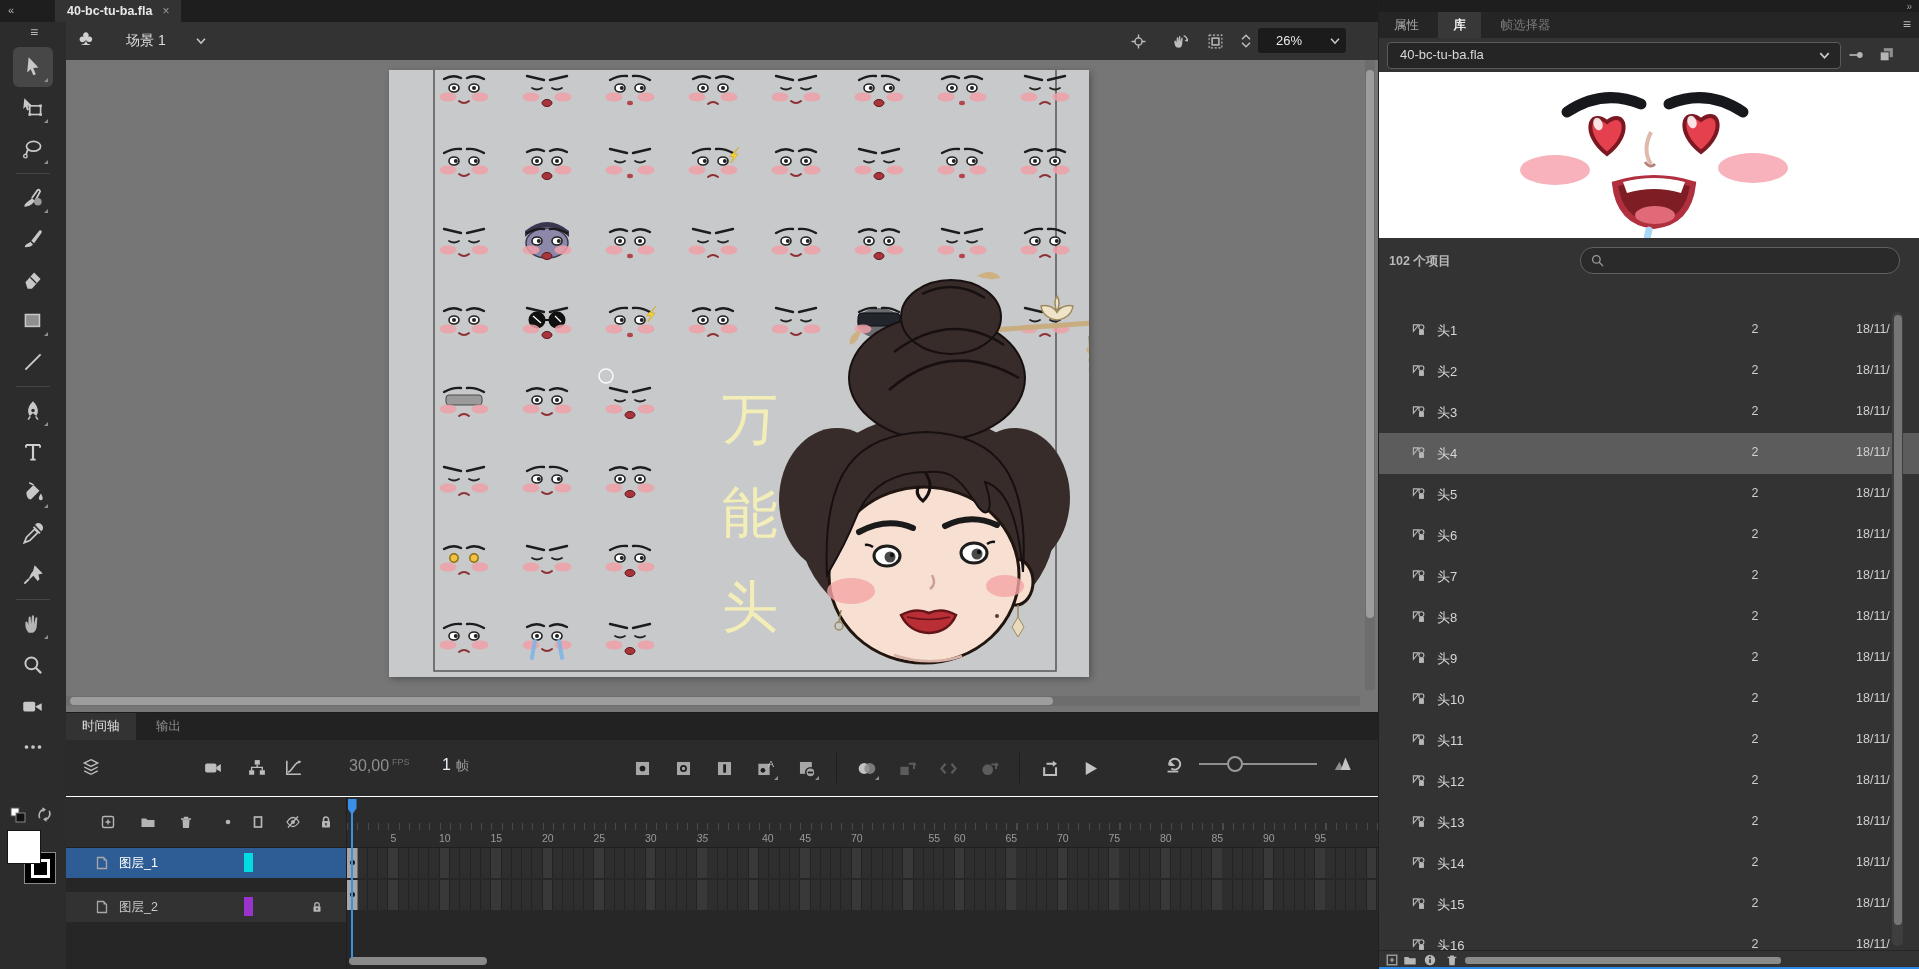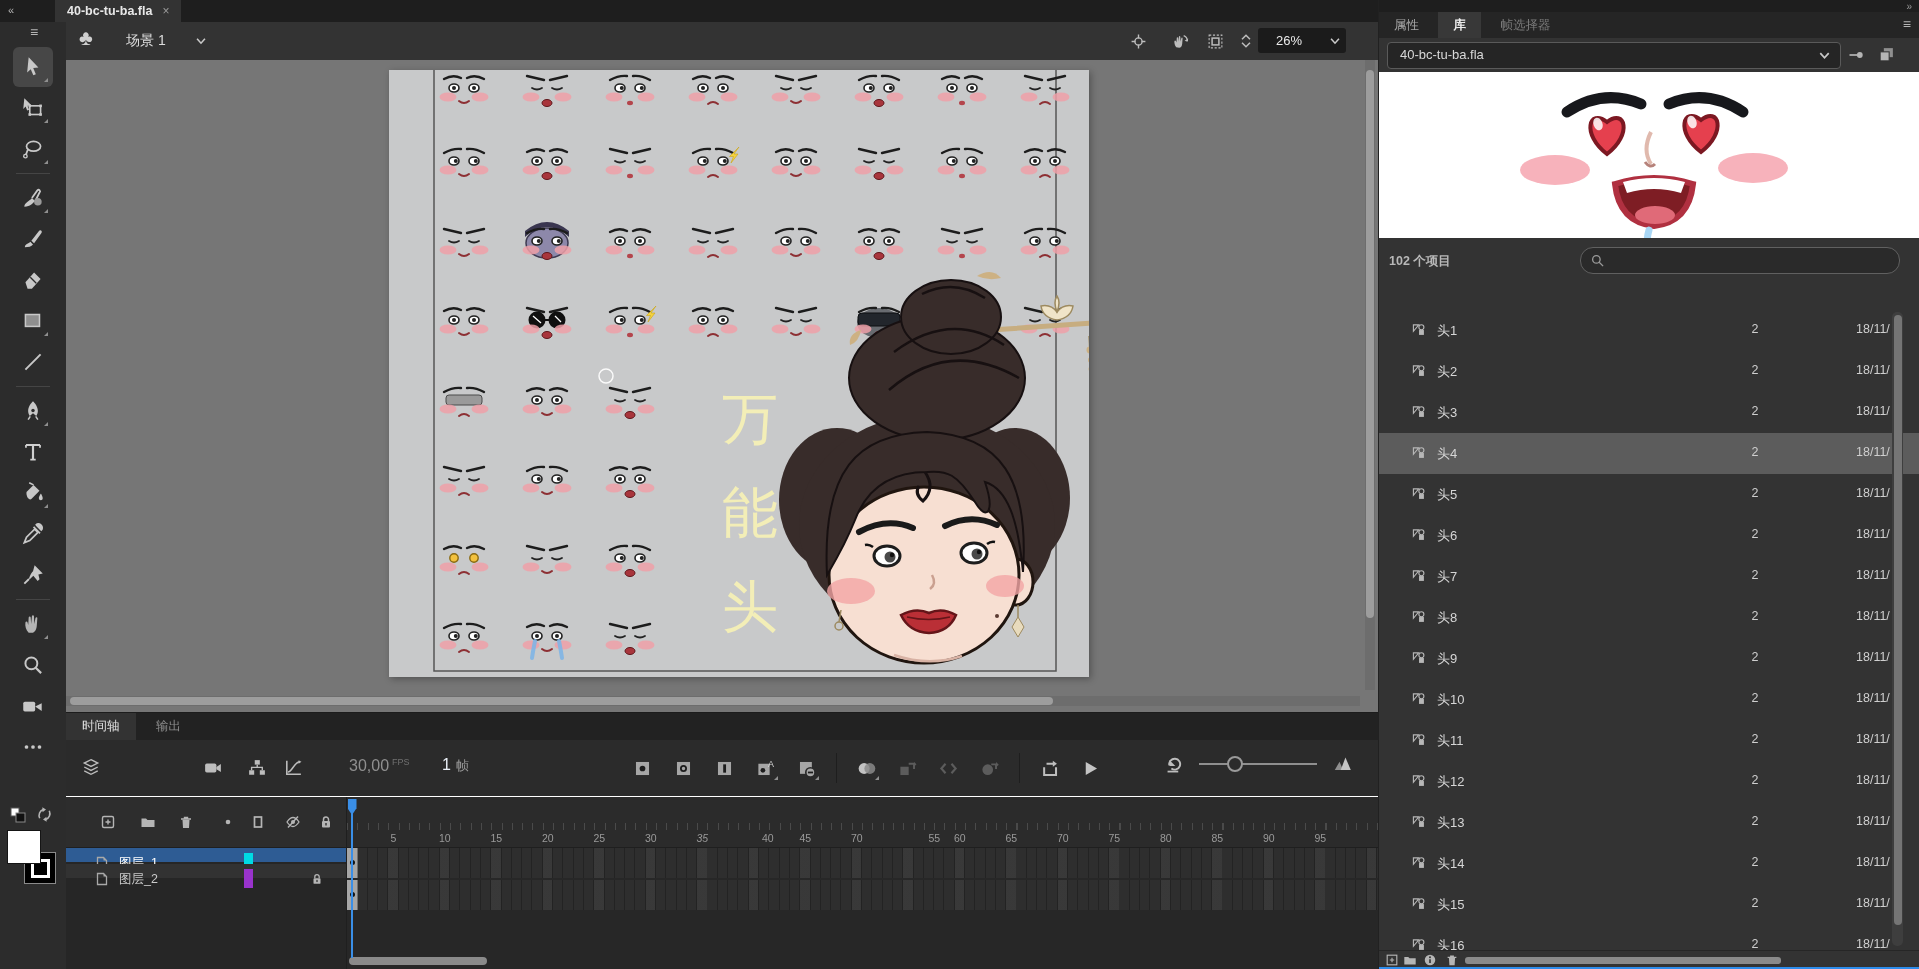--- a/index.html
+++ b/index.html
@@ -73,21 +73,21 @@
   #tl-view{position:absolute;left:1098px;top:14px;display:flex;gap:16px;align-items:center;}
   #tl-view .vicon{width:19px;height:19px;cursor:pointer;}
   #zoom-slider{position:relative;width:118px;height:18px;cursor:pointer;}
   #zoom-slider .track{position:absolute;left:0;top:8px;width:118px;height:2px;background:#8f8f8f;}
   #zoom-slider .knob{position:absolute;left:28px;top:1px;width:12px;height:12px;border:2px solid #9a9a9a;border-radius:50%;background:#2b2b2b;}
 
   #tl-body{position:absolute;left:0;top:84px;width:1313px;height:173px;display:flex;}
   #tl-left{position:relative;width:280px;background:#262626;border-right:1px solid #1f1f1f;flex:none;}
   #layer-controls{position:relative;height:50px;background:#2d2d2d;border-bottom:1px solid #1f1f1f;}
   .lc-icon{position:absolute;top:17px;width:16px;height:16px;cursor:pointer;}
-  .layer-row{position:relative;height:14px;margin-bottom:2px;background:#323232;color:#c9c9c9;}
+  .layer-row{position:relative;height:30px;margin-bottom:14px;background:#323232;color:#c9c9c9;}
   .layer-row.selected{background:#2e5c94;color:#fff;}
   .layer-row .licon{position:absolute;left:28px;top:7px;width:16px;height:16px;}
   .layer-row .lname{position:absolute;left:53px;top:7px;font-size:12.5px;}
   .layer-row .lswatch{position:absolute;left:178px;top:5px;width:9px;height:19px;}
   .layer-row .llock{position:absolute;left:244px;top:8px;width:14px;height:14px;}
   #tl-frames{position:relative;flex:1;background:#272727;overflow:hidden;}
   #ruler{position:relative;height:50px;background:#2b2b2b;border-bottom:1px solid #1f1f1f;}
   #ruler-seconds{position:absolute;left:0;top:0;width:100%;height:26px;
      background:repeating-linear-gradient(90deg,#2b2b2b 0 50.5px,#3a3a3a 50.5px 51.5px);}
   #ruler-seconds span{position:absolute;top:6px;font-size:10.5px;color:#b0b0b0;}

